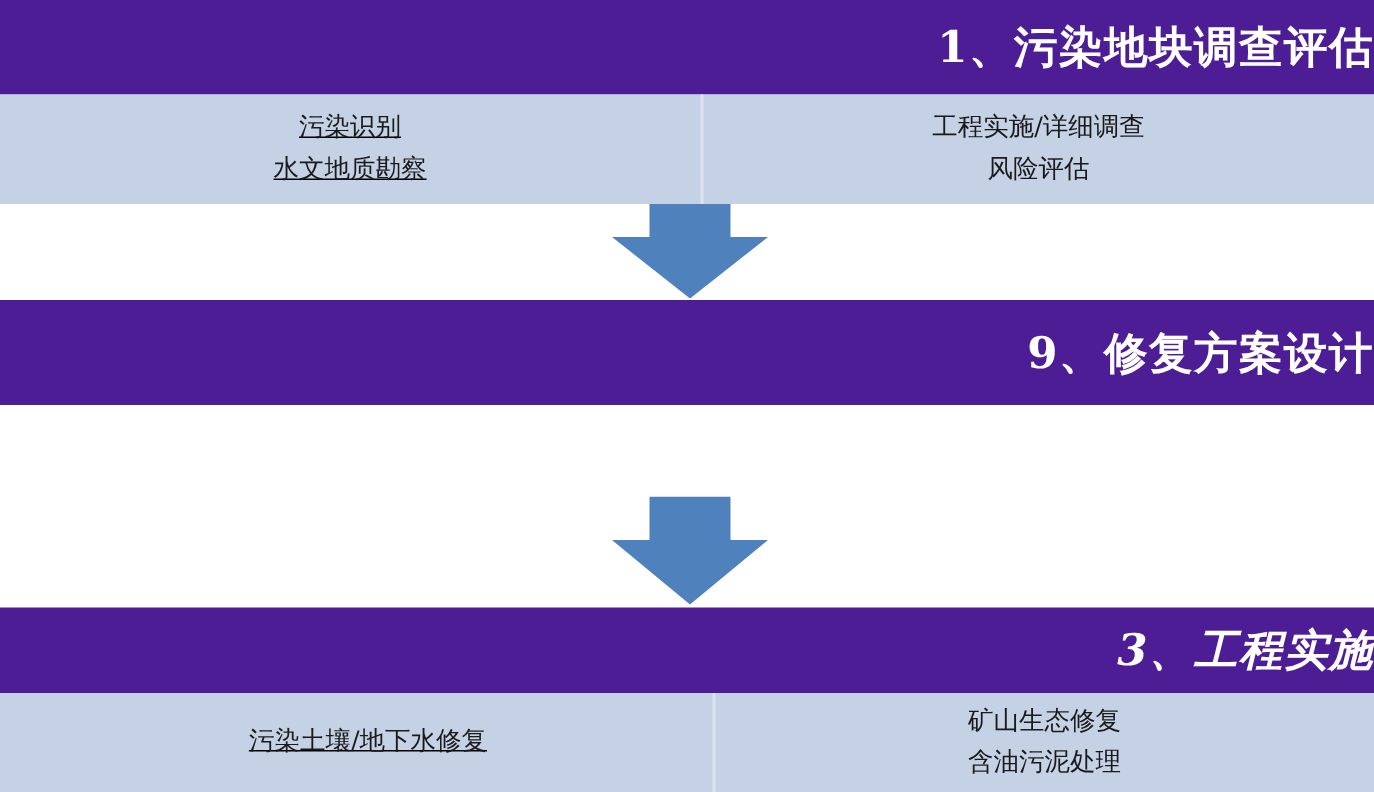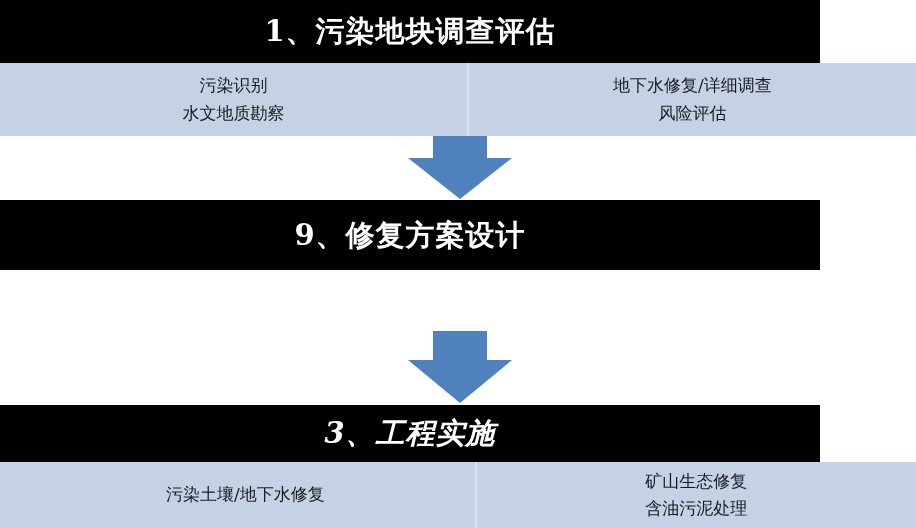--- a/index.html
+++ b/index.html
@@ -17,26 +17,26 @@
     position: relative;
     width: 916px;
     height: 528px;
     background: #ffffff;
   }
 
   
   .stage-header {
     position: absolute;
     left: 0;
-    width: 820px;
-    background: #000000;
+    width: 916px;
+    background: #4c1d95;
     color: #ffffff;
     display: flex;
     align-items: center;
-    justify-content: center;
+    justify-content: flex-end;
     box-sizing: border-box;
   }
   .stage-title {
     font-family: "DejaVu Serif", "Liberation Serif", serif;
     font-weight: bold;
     font-size: 29px;
     letter-spacing: 1px;
     color: #ffffff;
     white-space: nowrap;
     line-height: 1;
@@ -54,20 +54,21 @@
   .content-col {
     box-sizing: border-box;
     display: flex;
     flex-direction: column;
     align-items: center;
     justify-content: center;
   }
   .content-col.left {
     width: 480px;
     border-right: 2px solid #DCE4F0;
+    text-decoration: underline;
   }
   .content-col.right {
     width: 458px;
   }
   .content-line {
     font-family: "DejaVu Serif", "Liberation Serif", serif;
     font-size: 17px;
     color: #1a1a1a;
     line-height: 1.6;
     white-space: nowrap;
@@ -94,21 +95,21 @@
   <div class="stage-header" style="top:0px; height:63px;">
     <span class="stage-title">1、污染地块调查评估</span>
   </div>
 
   <div class="stage-content" style="top:63px; height:73px;">
     <div class="content-col left">
       <span class="content-line">污染识别</span>
       <span class="content-line">水文地质勘察</span>
     </div>
     <div class="content-col right">
-      <span class="content-line">地下水修复/详细调查</span>
+      <span class="content-line">工程实施/详细调查</span>
       <span class="content-line">风险评估</span>
     </div>
   </div>
 
   <div class="arrow-wrap" style="top:136px; height:64px;">
     <svg class="arrow-svg" width="104" height="63" viewBox="0 0 104 63">
       <polygon points="25,0 79,0 79,22 104,22 52,63 0,22 25,22" fill="#4F81BD"></polygon>
     </svg>
   </div>
 

